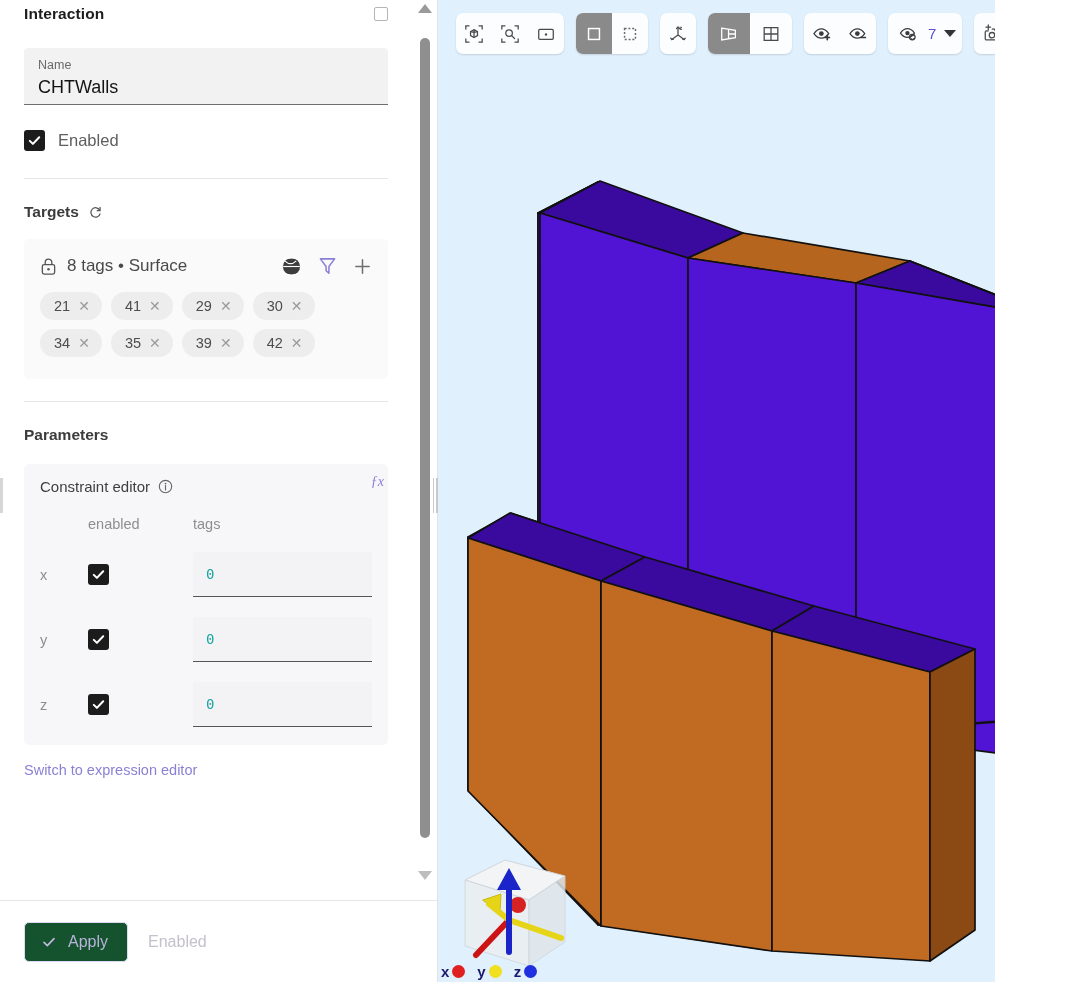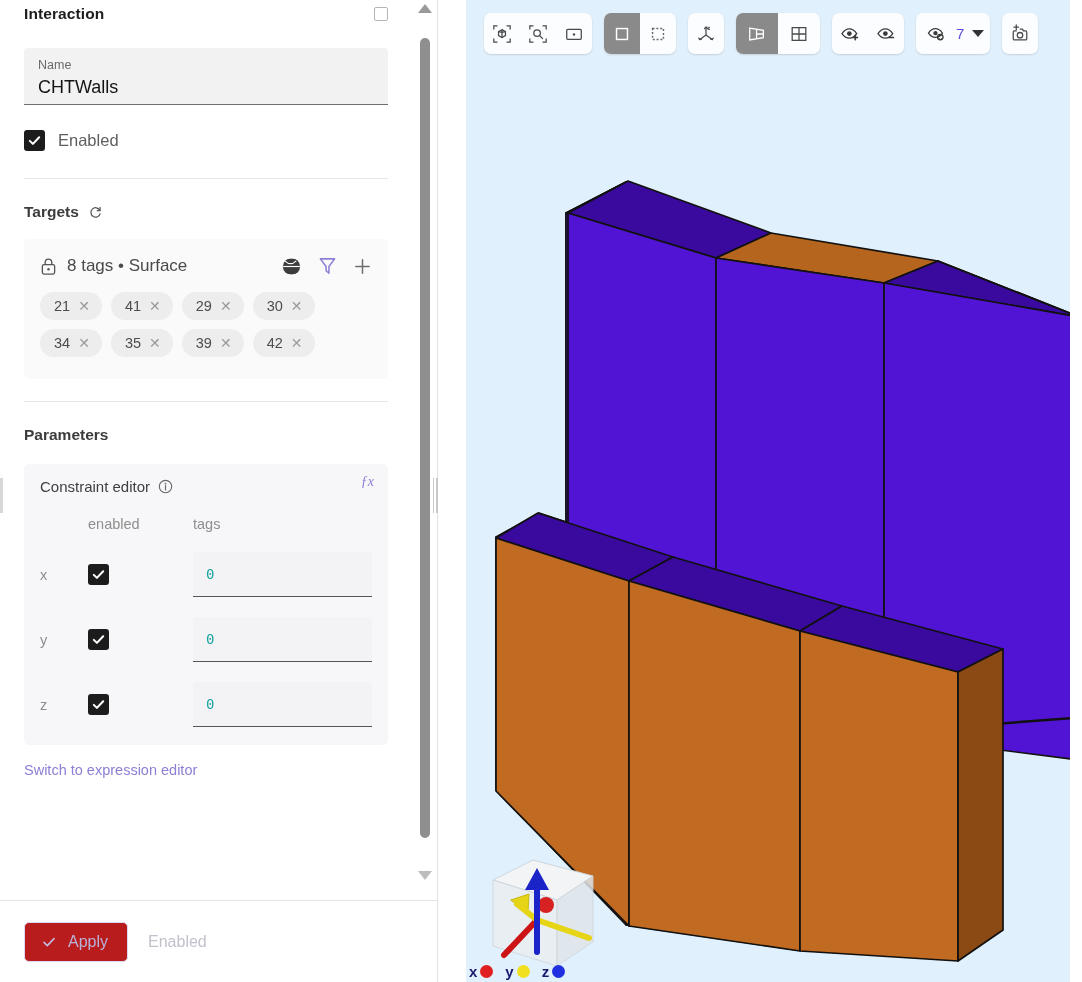--- a/index.html
+++ b/index.html
@@ -2,21 +2,21 @@
 <html><head>
 <meta charset="utf-8">
 <style>
   * { box-sizing: border-box; margin: 0; padding: 0; }
   html, body {
     width: 1082px; height: 982px;
     font-family: "Liberation Sans", sans-serif;
     background: #ffffff;
     overflow: hidden;
   }
-  #app { position: relative; width: 1070px; height: 982px; display: flex; gap: 28px; }
+  #app { position: relative; width: 995px; height: 982px; display: flex; }
 
   
   #panel {
     position: relative;
     width: 438px; height: 982px;
     background: #ffffff;
     border-right: 1px solid #e2e2e2;
     display: flex; flex-direction: column;
   }
   #panel-scroll {
@@ -87,21 +87,21 @@
   .tag .x { color: #9a9a9a; font-size: 14px; line-height: 1; }
 
   
   .params-box {
     margin: 20px 24px 0 24px;
     background: #f7f6f9;
     border-radius: 5px;
     padding: 14px 16px 18px 16px;
     position: relative;
   }
-  .fx { position: absolute; right: 14px; top: 10px; font-size: 14px; color: #8b80d6; font-style: italic; font-family: "Liberation Serif", serif; }
+  .fx { position: absolute; right: 4px; top: 10px; font-size: 14px; color: #8b80d6; font-style: italic; font-family: "Liberation Serif", serif; }
   .cv-title { display: flex; align-items: center; gap: 8px; font-size: 15px; color: #3f3f3f; }
   .grid-hdr { display: flex; margin-top: 21px; font-size: 14.5px; color: #8e8e8e; }
   .grid-hdr .c1 { width: 48px; }
   .grid-hdr .c2 { width: 105px; }
   .grid-hdr .c3 { flex: 1; }
   .prow { display: flex; align-items: center; margin-top: 20px; }
   .prow .c1 { width: 48px; font-size: 14.5px; color: #8e8e8e; }
   .prow .c2 { width: 105px; }
   .prow .c3 { flex: 1; }
   .vinput {
@@ -120,21 +120,21 @@
   
   #footer {
     border-top: 1px solid #e6e6e6;
     height: 82px; display: flex; align-items: center;
     padding-left: 24px; gap: 20px;
   }
   .apply-btn {
     display: flex; align-items: center; gap: 11px;
     border: 1px solid #ddd9f2; border-radius: 5px;
     padding: 10px 19px 10px 16px;
-    color: #b9b3da; font-size: 16px; background: #b91c1c;
+    color: #b9b3da; font-size: 16px; background: #14532d;
   }
   .cancel-btn { color: #c4c0cc; font-size: 16px; }
 
   
   #sbar { position: absolute; right: 6px; top: 4px; width: 15px; height: 876px; }
   .sb-arrow { width: 15px; display: flex; justify-content: center; }
   .tri-up { width: 0; height: 0; border-left: 7px solid transparent; border-right: 7px solid transparent; border-bottom: 9px solid #9a9a9a; }
   .tri-dn { width: 0; height: 0; border-left: 7px solid transparent; border-right: 7px solid transparent; border-top: 9px solid #bdbdbd; }
   .sb-thumb { position: absolute; left: 2.5px; top: 34px; width: 10px; height: 800px; background: #8f8f8f; border-radius: 5px; }
 

